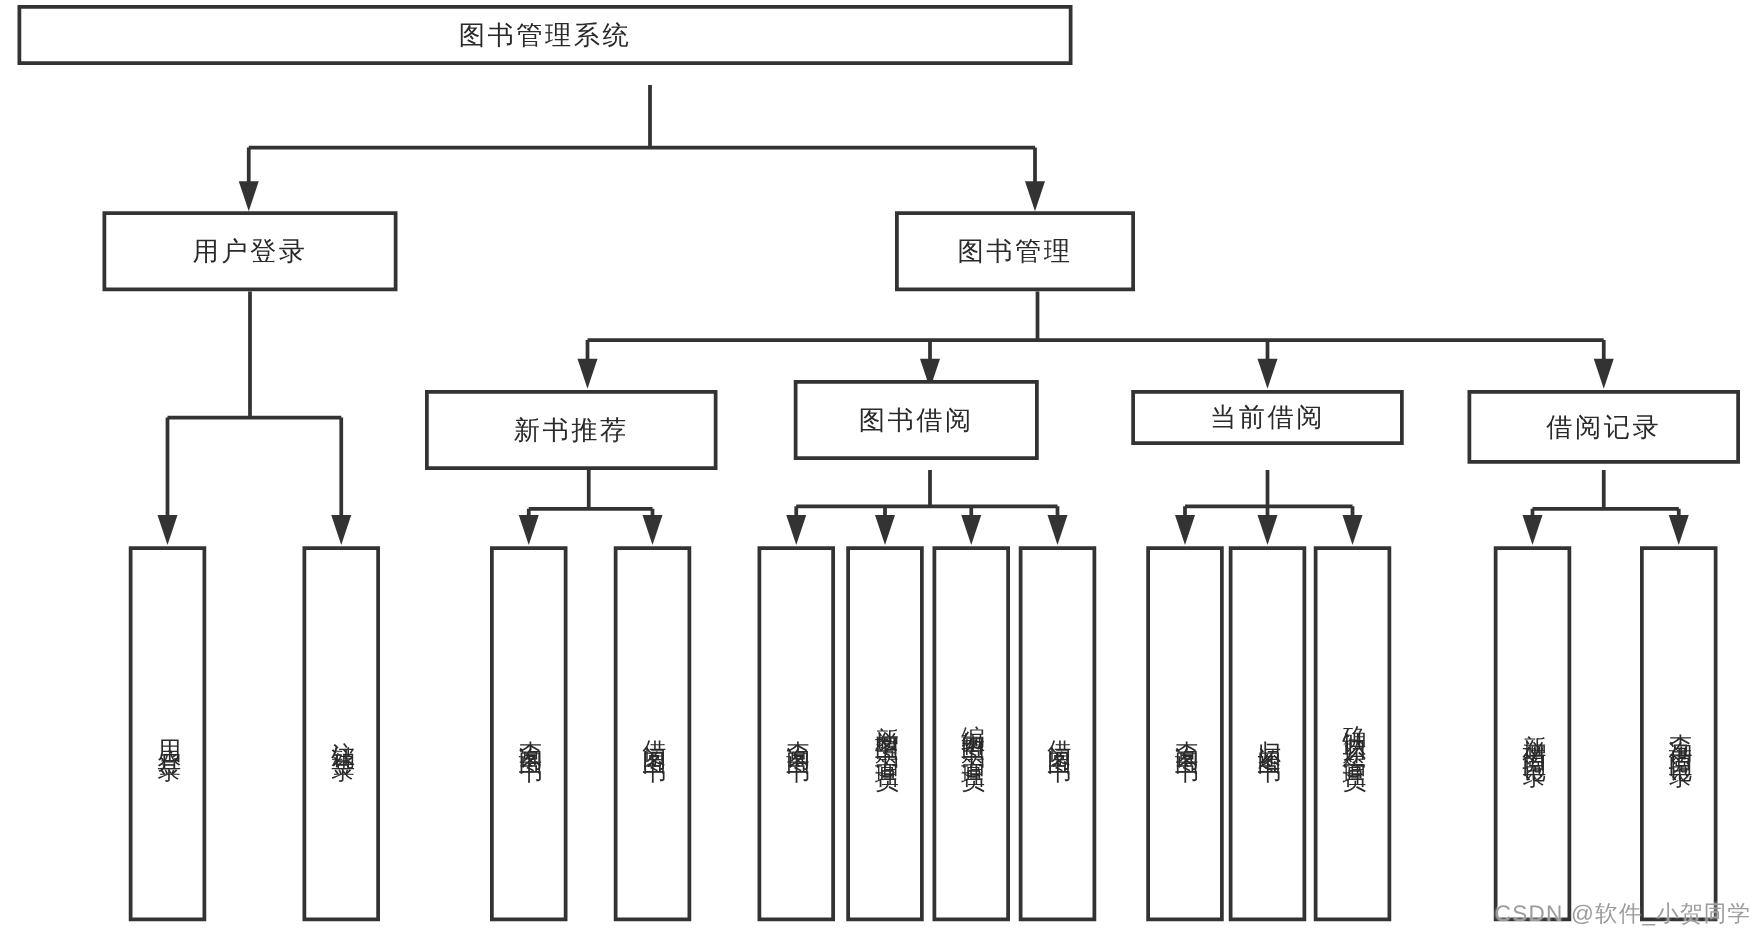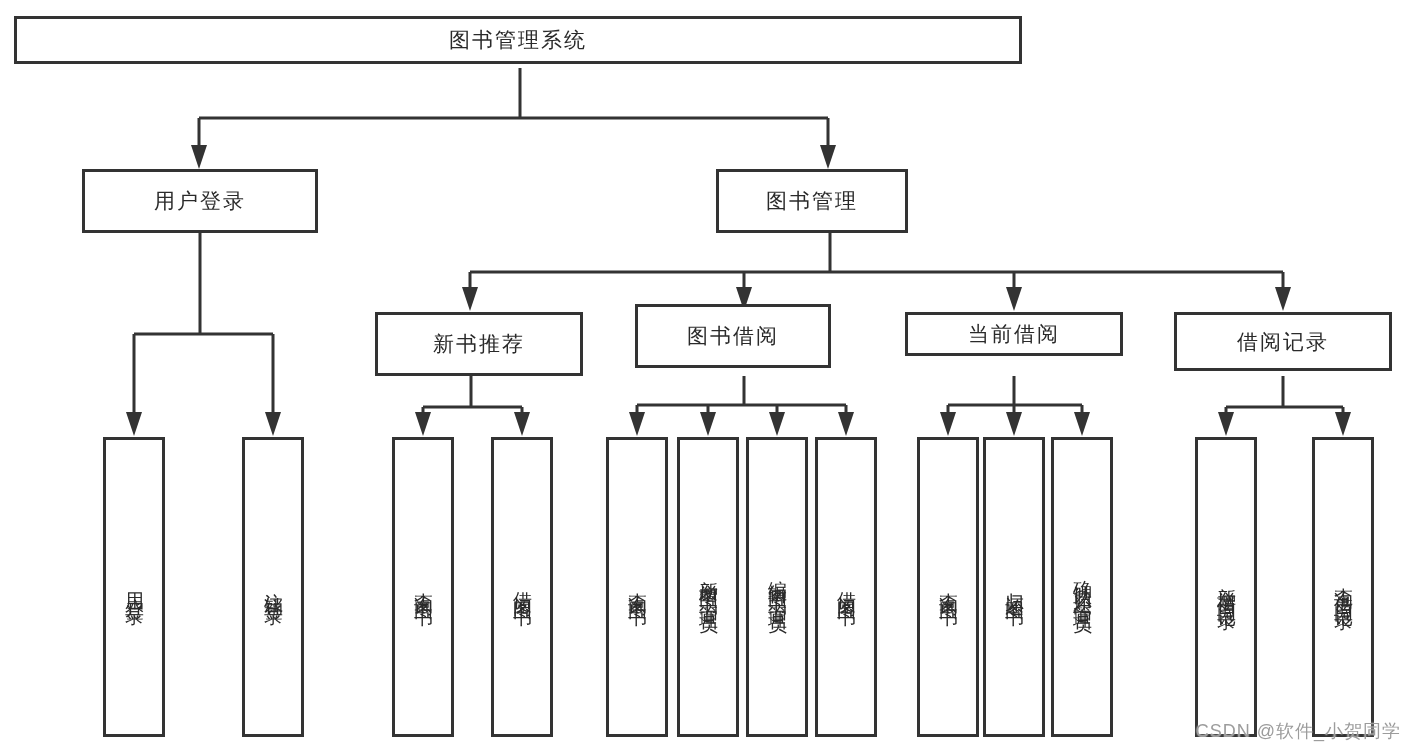--- a/index.html
+++ b/index.html
@@ -79,32 +79,32 @@
       <polygon points="769,412 785,412 777,436"></polygon>
       <polygon points="838,412 854,412 846,436"></polygon>
       <polygon points="940,412 956,412 948,436"></polygon>
       <polygon points="1006,412 1022,412 1014,436"></polygon>
       <polygon points="1074,412 1090,412 1082,436"></polygon>
       <polygon points="1218,412 1234,412 1226,436"></polygon>
       <polygon points="1335,412 1351,412 1343,436"></polygon>
     </g>
   </svg>
 
-  <div class="node" style="left:14px;top:16px;width:1008px;height:48px">
+  <div class="node" style="left:14px;top:4px;width:844px;height:48px">
     <span class="h-label">图书管理系统</span>
   </div>
 
   <div class="node" style="left:82px;top:169px;width:236px;height:64px">
     <span class="h-label">用户登录</span>
   </div>
   <div class="node" style="left:716px;top:169px;width:192px;height:64px">
     <span class="h-label">图书管理</span>
   </div>
 
-  <div class="node" style="left:375px;top:312px;width:208px;height:64px">
+  <div class="node" style="left:340px;top:312px;width:234px;height:64px">
     <span class="h-label">新书推荐</span>
   </div>
   <div class="node" style="left:635px;top:304px;width:196px;height:64px">
     <span class="h-label">图书借阅</span>
   </div>
   <div class="node" style="left:905px;top:312px;width:218px;height:44px">
     <span class="h-label">当前借阅</span>
   </div>
   <div class="node" style="left:1174px;top:312px;width:218px;height:59px">
     <span class="h-label">借阅记录</span>

